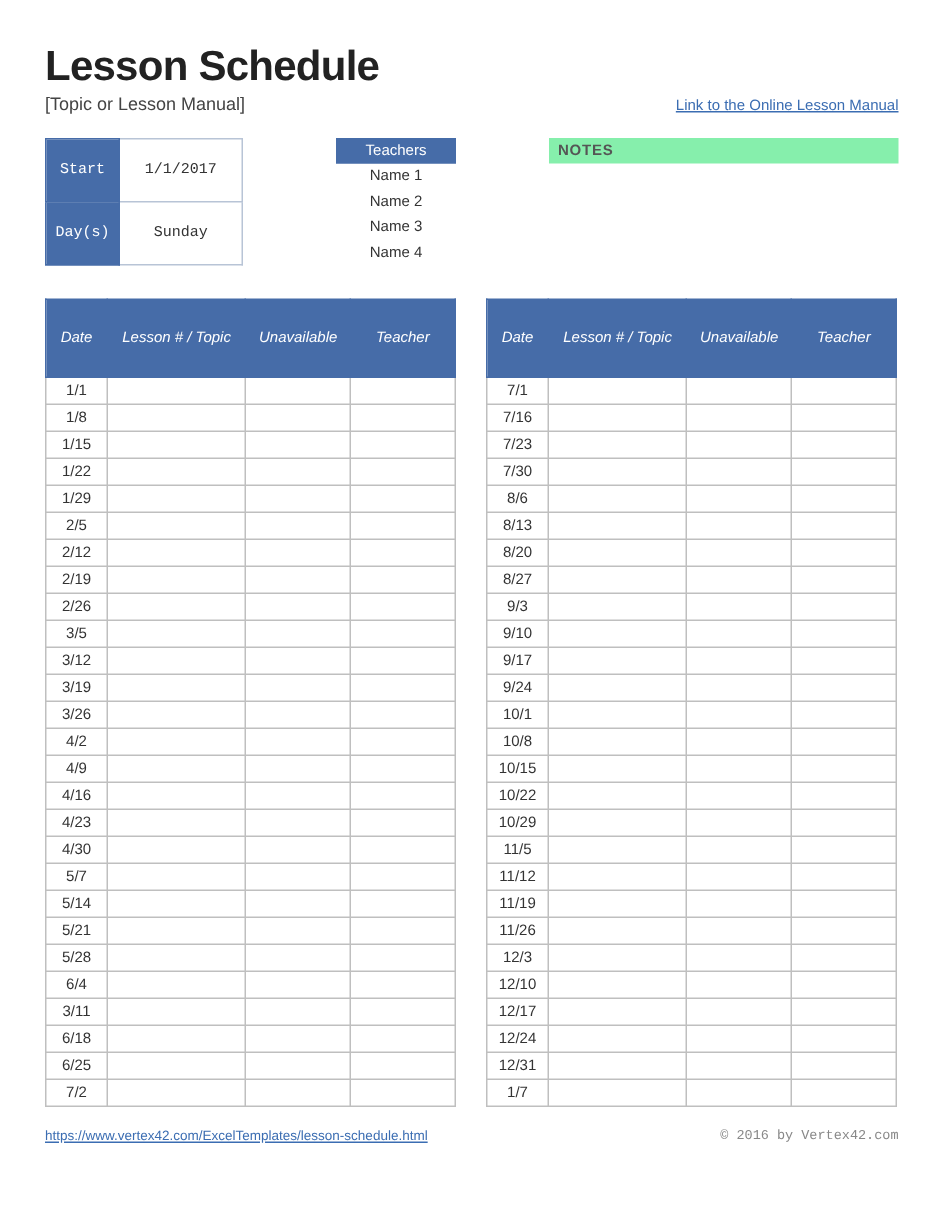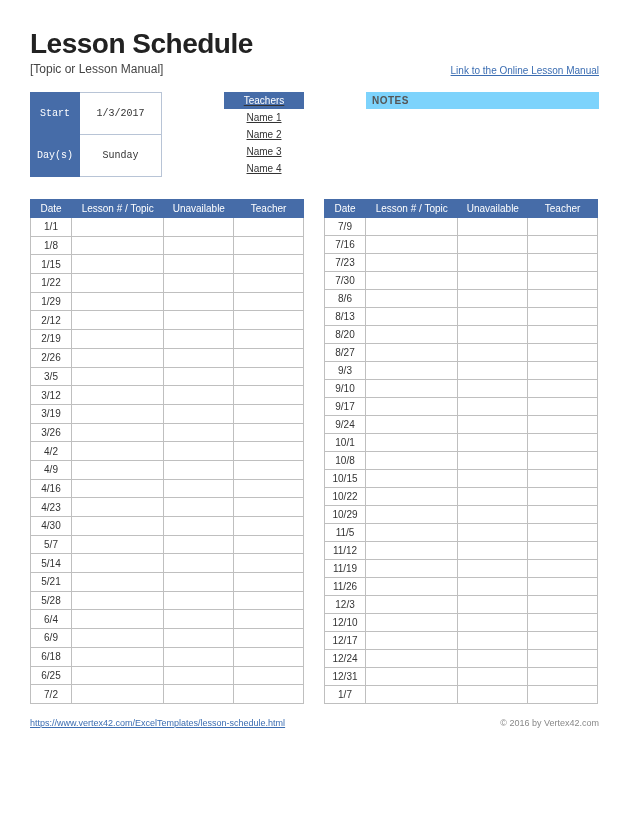--- a/index.html
+++ b/index.html
@@ -57,41 +57,40 @@
     width: 44px;
     border: 1px solid #466ca8;
   }
   .start-day td.value {
     background: #fff;
     text-align: center;
     width: 82px;
   }
   .teachers-col {
     width: 80px;
-    text-decoration: underline;
   }
   .teachers-header {
     background: #466ca8;
     color: #fff;
     font-size: 10px;
     text-align: center;
     padding: 2px 0;
     border: 1px solid #466ca8;
   }
   .teacher-name {
     font-size: 10px;
     text-align: center;
     padding: 3px 0;
     color: #333;
   }
   .notes-col {
     flex: 1;
   }
   .notes-header {
-    background: #7dd3fc;
+    background: #86efac;
     color: #555;
     font-size: 10px;
     font-weight: bold;
     padding: 3px 6px;
     letter-spacing: 0.5px;
   }
   .tables-row {
     display: flex;
     gap: 20px;
     margin-top: 22px;
@@ -99,22 +98,23 @@
   .schedule {
     border-collapse: collapse;
     width: 274px;
     table-layout: fixed;
   }
   .schedule th {
     background: #466ca8;
     color: #fff;
     font-weight: normal;
     font-size: 10px;
-    padding: 3px 2px;
+    padding: 20px 2px;
     border: 1px solid #466ca8;
+    font-style: italic;
   }
   .schedule th.c-date { width: 40px; }
   .schedule th.c-topic { width: 90px; }
   .schedule th.c-unavail { width: 68px; }
   .schedule th.c-teacher { width: 68px; }
   .schedule td {
     border: 1px solid #bfbfbf;
     font-size: 10px;
     padding: 0 4px;
     height: 18px;
@@ -129,37 +129,38 @@
     margin-top: 14px;
     font-size: 9px;
   }
   .footer-link {
     color: #3b6db2;
     text-decoration: underline;
     cursor: pointer;
   }
   .footer-copy {
     color: #888;
+    font-family: Liberation Mono, monospace;
   }
 </style>
 </head>
 <body>
 
 <div class="title">Lesson Schedule</div>
 <div class="header-row">
   <div class="subtitle">[Topic or Lesson Manual]</div>
   <a class="online-link">Link to the Online Lesson Manual</a>
 </div>
 
 <div class="meta-block">
   <table class="start-day">
     <tbody>
         <tr>
       <td class="label">Start</td>
-      <td class="value">1/3/2017</td>
+      <td class="value">1/1/2017</td>
     </tr>
     <tr>
       <td class="label">Day(s)</td>
       <td class="value">Sunday</td>
     </tr>
   </tbody>
     </table>
   <div class="teachers-col">
     <div class="teachers-header">Teachers</div>
     <div class="teacher-name">Name 1</div>
@@ -207,20 +208,26 @@
           <td></td>
           <td></td>
         </tr>
         <tr>
           <td class="date-cell">1/29</td>
           <td></td>
           <td></td>
           <td></td>
         </tr>
         <tr>
+          <td class="date-cell">2/5</td>
+          <td></td>
+          <td></td>
+          <td></td>
+        </tr>
+        <tr>
           <td class="date-cell">2/12</td>
           <td></td>
           <td></td>
           <td></td>
         </tr>
         <tr>
           <td class="date-cell">2/19</td>
           <td></td>
           <td></td>
           <td></td>
@@ -309,21 +316,21 @@
           <td></td>
           <td></td>
         </tr>
         <tr>
           <td class="date-cell">6/4</td>
           <td></td>
           <td></td>
           <td></td>
         </tr>
         <tr>
-          <td class="date-cell">6/9</td>
+          <td class="date-cell">3/11</td>
           <td></td>
           <td></td>
           <td></td>
         </tr>
         <tr>
           <td class="date-cell">6/18</td>
           <td></td>
           <td></td>
           <td></td>
         </tr>
@@ -345,21 +352,21 @@
     <thead>
       <tr>
         <th class="c-date">Date</th>
         <th class="c-topic">Lesson # / Topic</th>
         <th class="c-unavail">Unavailable</th>
         <th class="c-teacher">Teacher</th>
       </tr>
     </thead>
     <tbody id="right-body">
         <tr>
-          <td class="date-cell">7/9</td>
+          <td class="date-cell">7/1</td>
           <td></td>
           <td></td>
           <td></td>
         </tr>
         <tr>
           <td class="date-cell">7/16</td>
           <td></td>
           <td></td>
           <td></td>
         </tr>

